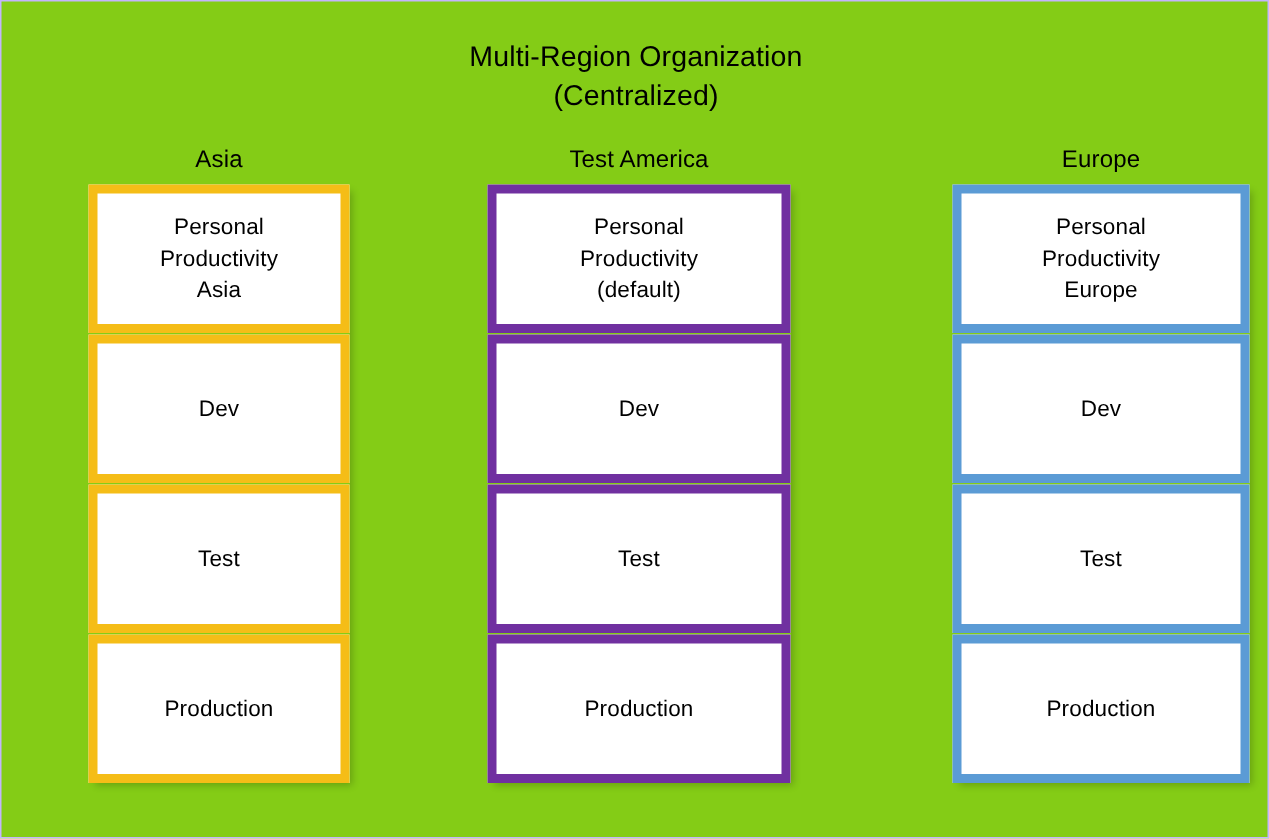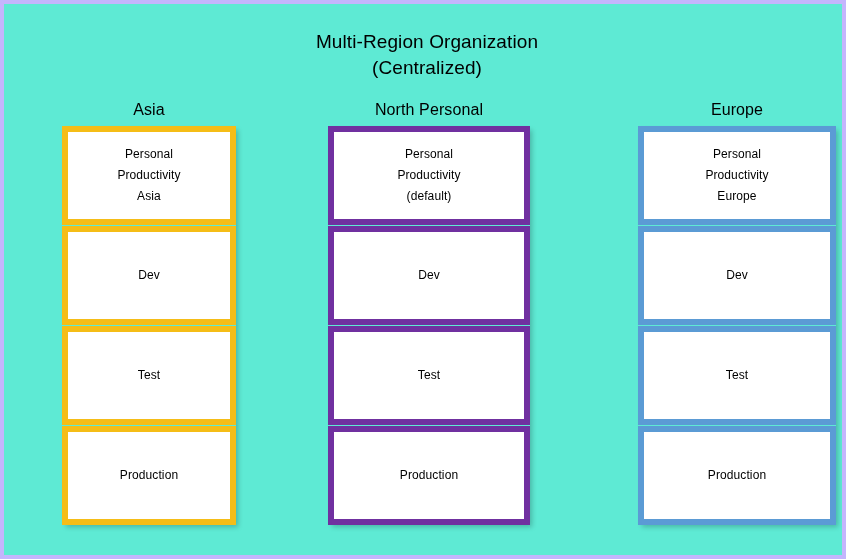--- a/index.html
+++ b/index.html
@@ -8,23 +8,23 @@
     background: #ffffff;
   }
   body {
     font-family: "Liberation Sans", "DejaVu Sans", sans-serif;
     color: #000000;
   }
   #canvas {
     position: relative;
     width: 846px;
     height: 559px;
-    background: #5eead4;
+    background: #84cc16;
     box-sizing: border-box;
-    border: 4px solid #c4b5fd;
+    border: 1px solid #c4b5fd;
     overflow: hidden;
   }
 
   
   #diagram-title {
     position: absolute;
     left: 0;
     top: 25px;
     width: 846px;
     text-align: center;
@@ -59,21 +59,21 @@
     position: relative;
     box-shadow: 3px 3px 5px -1px rgba(0,0,0,0.22);
   }
   .node-box {
     box-sizing: border-box;
     background: #ffffff;
     display: flex;
     align-items: center;
     justify-content: center;
     text-align: center;
-    font-size: 12px;
+    font-size: 15px;
     line-height: 21px;
     color: #000000;
     white-space: pre-line;
     letter-spacing: 0.1px;
     margin-bottom: 1px;
   }
   .node-box:last-child { margin-bottom: 0; }
 
   
   #col-0 { left: 58px;  width: 174px; }
@@ -100,21 +100,21 @@
         <div class="node-box" style="border-color: rgb(245, 189, 23);">Personal
 Productivity
 Asia</div>
         <div class="node-box" style="border-color: rgb(245, 189, 23);">Dev</div>
         <div class="node-box" style="border-color: rgb(245, 189, 23);">Test</div>
         <div class="node-box" style="border-color: rgb(245, 189, 23);">Production</div>
       </div>
     </div>
 
     <div class="region-column" id="col-1">
-      <div class="region-header">North Personal</div>
+      <div class="region-header">Test America</div>
       <div class="stack">
         <div class="node-box" style="border-color: rgb(112, 48, 160);">Personal
 Productivity
 (default)</div>
         <div class="node-box" style="border-color: rgb(112, 48, 160);">Dev</div>
         <div class="node-box" style="border-color: rgb(112, 48, 160);">Test</div>
         <div class="node-box" style="border-color: rgb(112, 48, 160);">Production</div>
       </div>
     </div>
 

